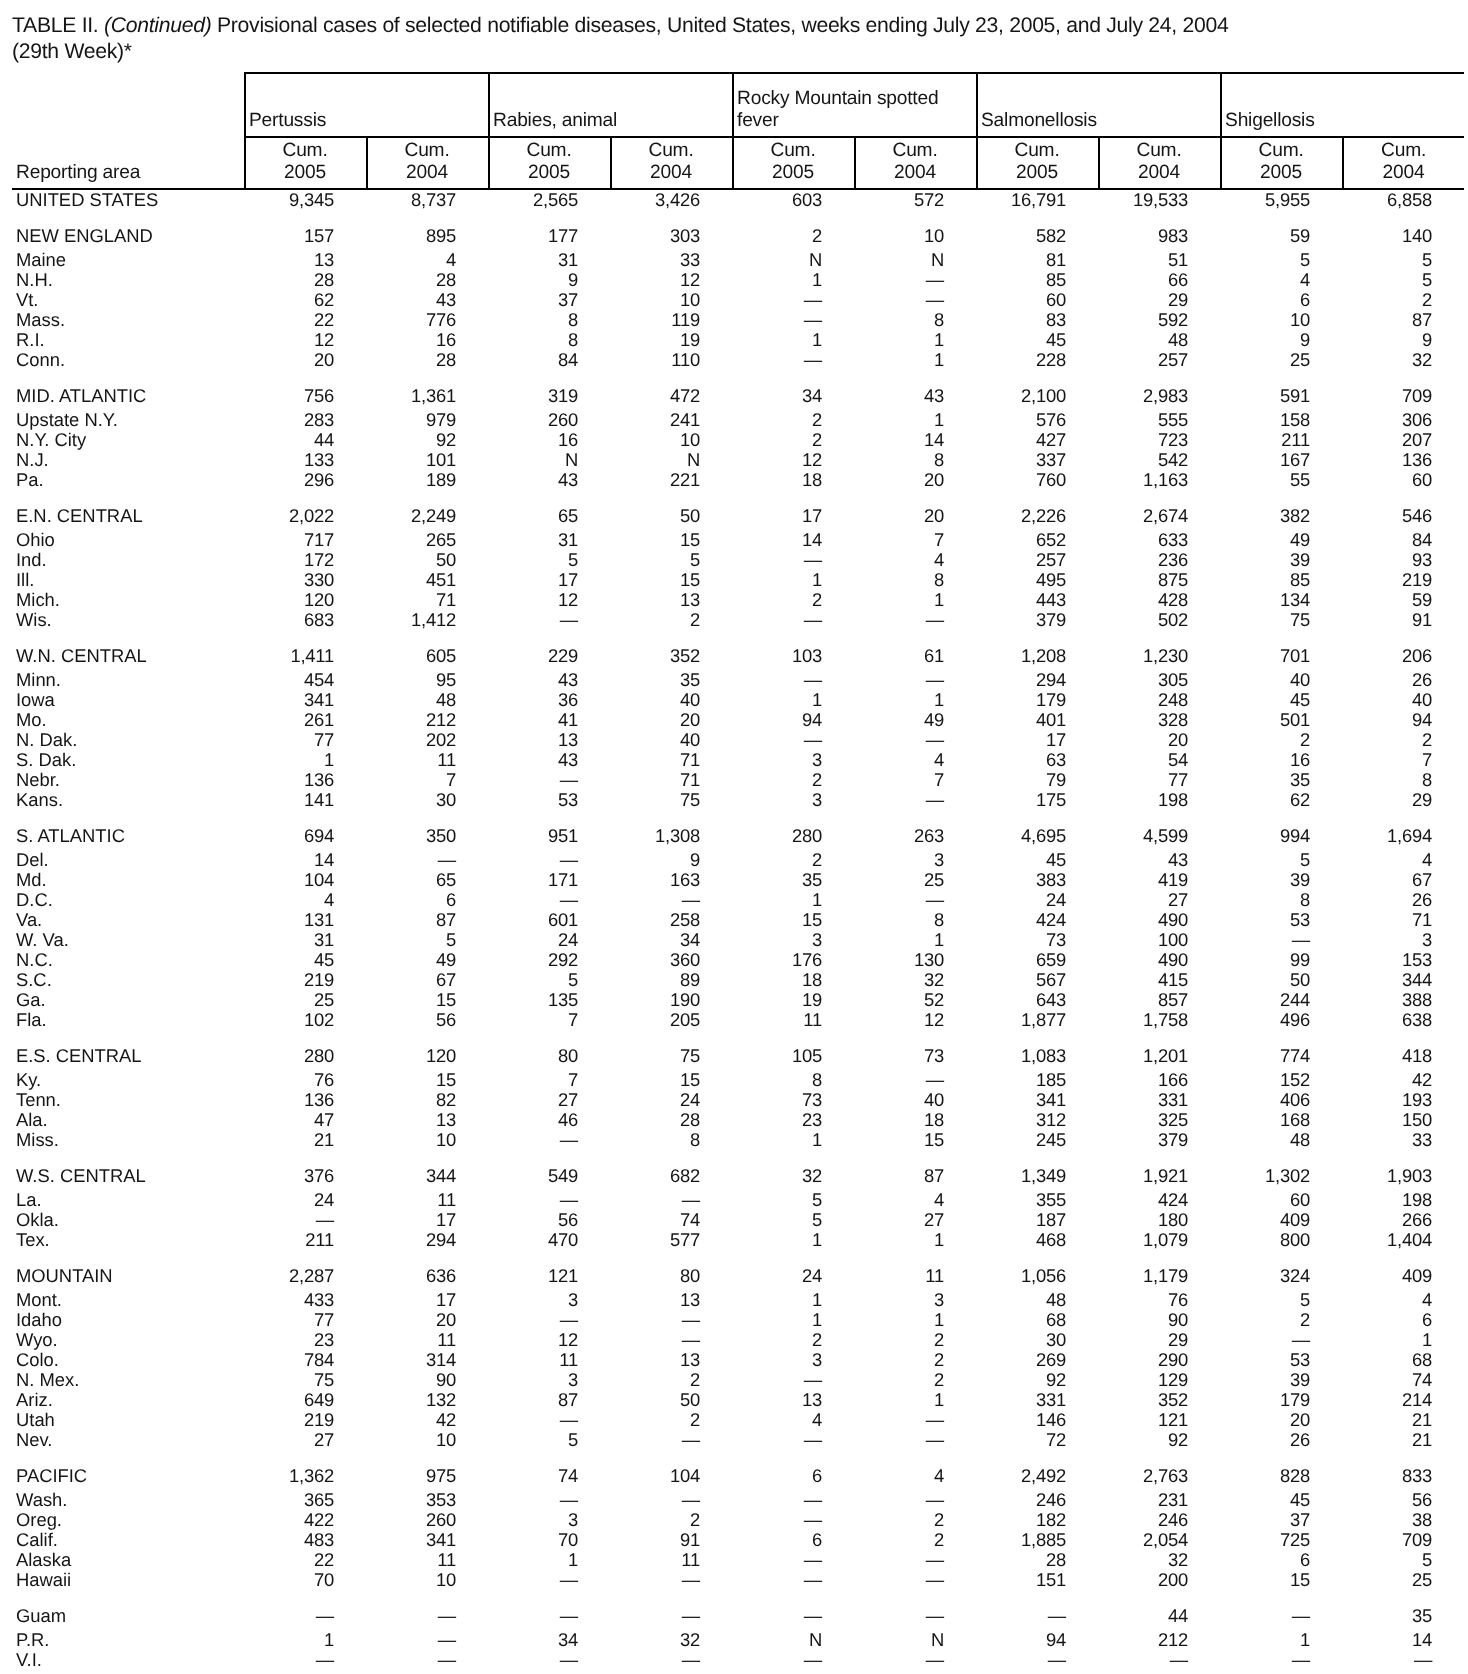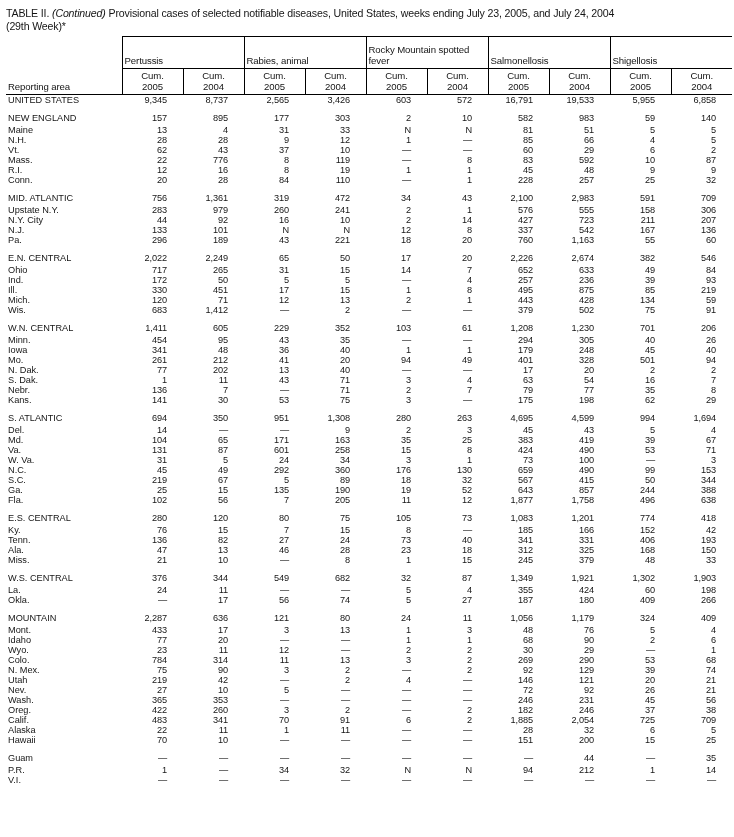--- a/index.html
+++ b/index.html
@@ -508,20 +508,33 @@
           <td class="num">171</td>
           <td class="num">163</td>
           <td class="num">35</td>
           <td class="num">25</td>
           <td class="num">383</td>
           <td class="num">419</td>
           <td class="num">39</td>
           <td class="num">67</td>
         </tr>
         <tr>
+          <td class="row-label">D.C.</td>
+          <td class="num">4</td>
+          <td class="num">6</td>
+          <td class="num">—</td>
+          <td class="num">—</td>
+          <td class="num">1</td>
+          <td class="num">—</td>
+          <td class="num">24</td>
+          <td class="num">27</td>
+          <td class="num">8</td>
+          <td class="num">26</td>
+        </tr>
+        <tr>
           <td class="row-label">Va.</td>
           <td class="num">131</td>
           <td class="num">87</td>
           <td class="num">601</td>
           <td class="num">258</td>
           <td class="num">15</td>
           <td class="num">8</td>
           <td class="num">424</td>
           <td class="num">490</td>
           <td class="num">53</td>
@@ -689,20 +702,33 @@
           <td class="num">17</td>
           <td class="num">56</td>
           <td class="num">74</td>
           <td class="num">5</td>
           <td class="num">27</td>
           <td class="num">187</td>
           <td class="num">180</td>
           <td class="num">409</td>
           <td class="num">266</td>
         </tr>
+        <tr>
+          <td class="row-label">Tex.</td>
+          <td class="num">211</td>
+          <td class="num">294</td>
+          <td class="num">470</td>
+          <td class="num">577</td>
+          <td class="num">1</td>
+          <td class="num">1</td>
+          <td class="num">468</td>
+          <td class="num">1,079</td>
+          <td class="num">800</td>
+          <td class="num">1,404</td>
+        </tr>
         <tr class="section-start">
           <td class="row-label">MOUNTAIN</td>
           <td class="num">2,287</td>
           <td class="num">636</td>
           <td class="num">121</td>
           <td class="num">80</td>
           <td class="num">24</td>
           <td class="num">11</td>
           <td class="num">1,056</td>
           <td class="num">1,179</td>
@@ -768,20 +794,33 @@
           <td class="num">3</td>
           <td class="num">2</td>
           <td class="num">—</td>
           <td class="num">2</td>
           <td class="num">92</td>
           <td class="num">129</td>
           <td class="num">39</td>
           <td class="num">74</td>
         </tr>
         <tr>
+          <td class="row-label">Ariz.</td>
+          <td class="num">649</td>
+          <td class="num">132</td>
+          <td class="num">87</td>
+          <td class="num">50</td>
+          <td class="num">13</td>
+          <td class="num">1</td>
+          <td class="num">331</td>
+          <td class="num">352</td>
+          <td class="num">179</td>
+          <td class="num">214</td>
+        </tr>
+        <tr>
           <td class="row-label">Utah</td>
           <td class="num">219</td>
           <td class="num">42</td>
           <td class="num">—</td>
           <td class="num">2</td>
           <td class="num">4</td>
           <td class="num">—</td>
           <td class="num">146</td>
           <td class="num">121</td>
           <td class="num">20</td>
@@ -792,20 +831,33 @@
           <td class="num">27</td>
           <td class="num">10</td>
           <td class="num">5</td>
           <td class="num">—</td>
           <td class="num">—</td>
           <td class="num">—</td>
           <td class="num">72</td>
           <td class="num">92</td>
           <td class="num">26</td>
           <td class="num">21</td>
+        </tr>
+        <tr class="section-start">
+          <td class="row-label">PACIFIC</td>
+          <td class="num">1,362</td>
+          <td class="num">975</td>
+          <td class="num">74</td>
+          <td class="num">104</td>
+          <td class="num">6</td>
+          <td class="num">4</td>
+          <td class="num">2,492</td>
+          <td class="num">2,763</td>
+          <td class="num">828</td>
+          <td class="num">833</td>
         </tr>
         <tr>
           <td class="row-label">Wash.</td>
           <td class="num">365</td>
           <td class="num">353</td>
           <td class="num">—</td>
           <td class="num">—</td>
           <td class="num">—</td>
           <td class="num">—</td>
           <td class="num">246</td>

